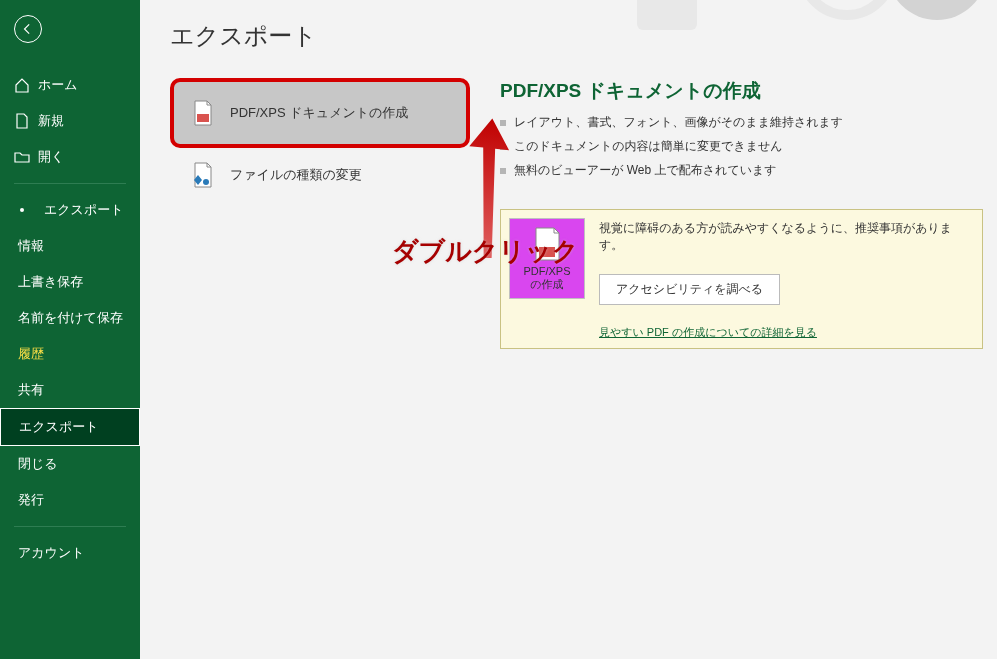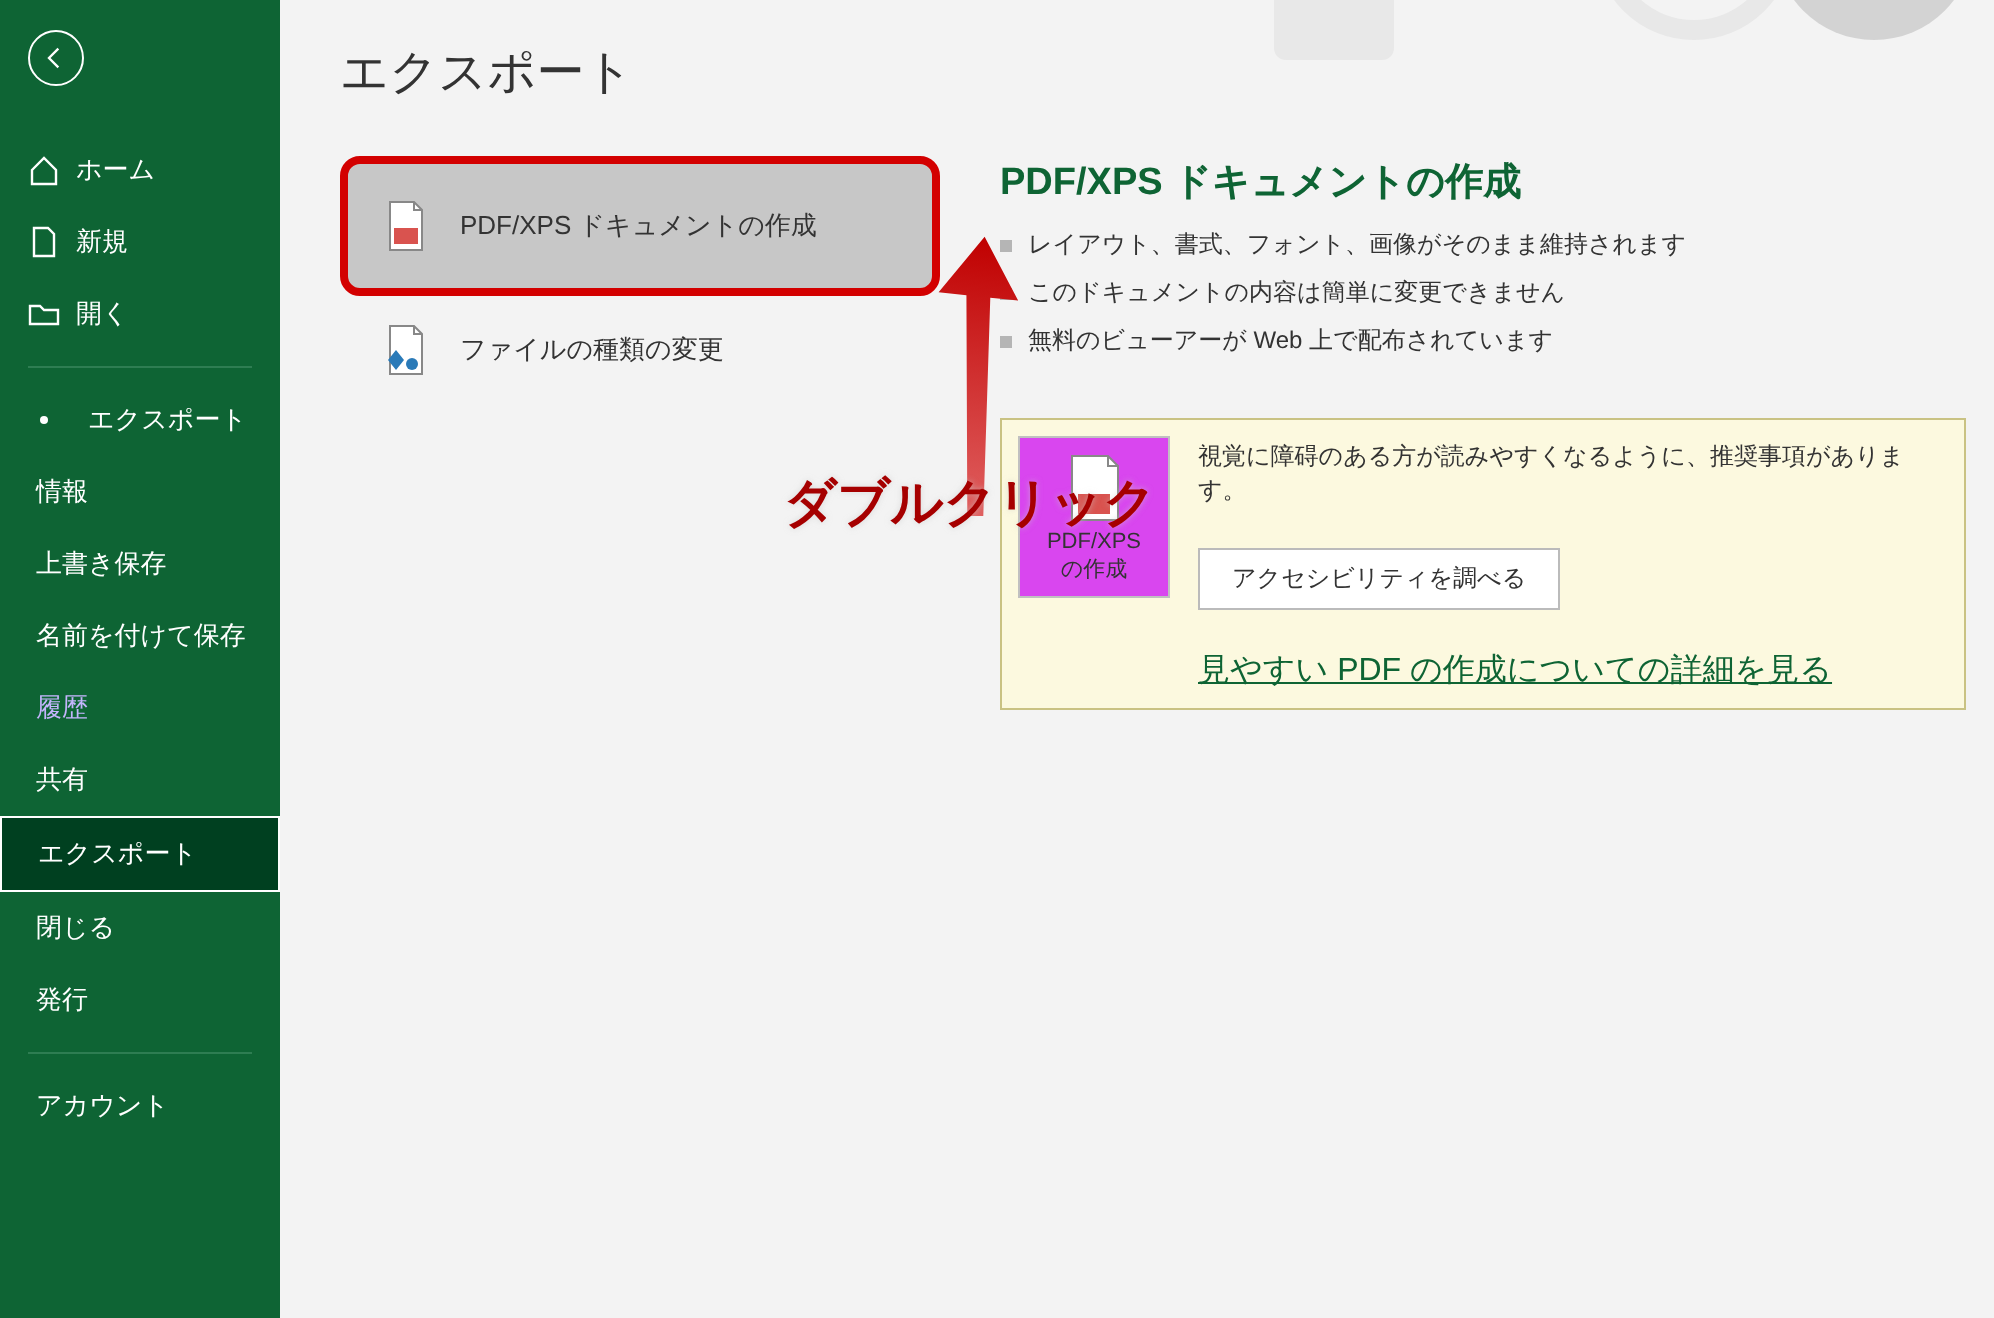--- a/index.html
+++ b/index.html
@@ -60,21 +60,21 @@
       background: #fff;
       border-radius: 50%;
       margin-left: 6px;
       margin-right: -2px;
     }
     .side-item.selected {
       background: #004020;
       border: 1px solid #fff;
     }
     .side-item.disabled {
-      color: #c4b5fd;
+      color: #fde047;
       cursor: default;
     }
     .main {
       flex: 1;
       padding: 20px 0 0 30px;
       background: #f3f3f3;
       position: relative;
     }
     .page-title {
       font-size: 24px;
@@ -170,21 +170,21 @@
       background: #fff;
       border: 1px solid #bbb;
       padding: 6px 16px;
       font-size: 12px;
       margin: 20px 0;
       cursor: pointer;
     }
     .acc-link {
       color: #0e6434;
       text-decoration: underline;
-      font-size: 16px;
+      font-size: 11px;
       cursor: pointer;
     }
     .annotation {
       position: absolute;
       left: 252px;
       top: 234px;
       font-size: 26px;
       font-weight: bold;
       color: #a60000;
       text-shadow: 0 0 3px rgba(200,200,200,0.6);

